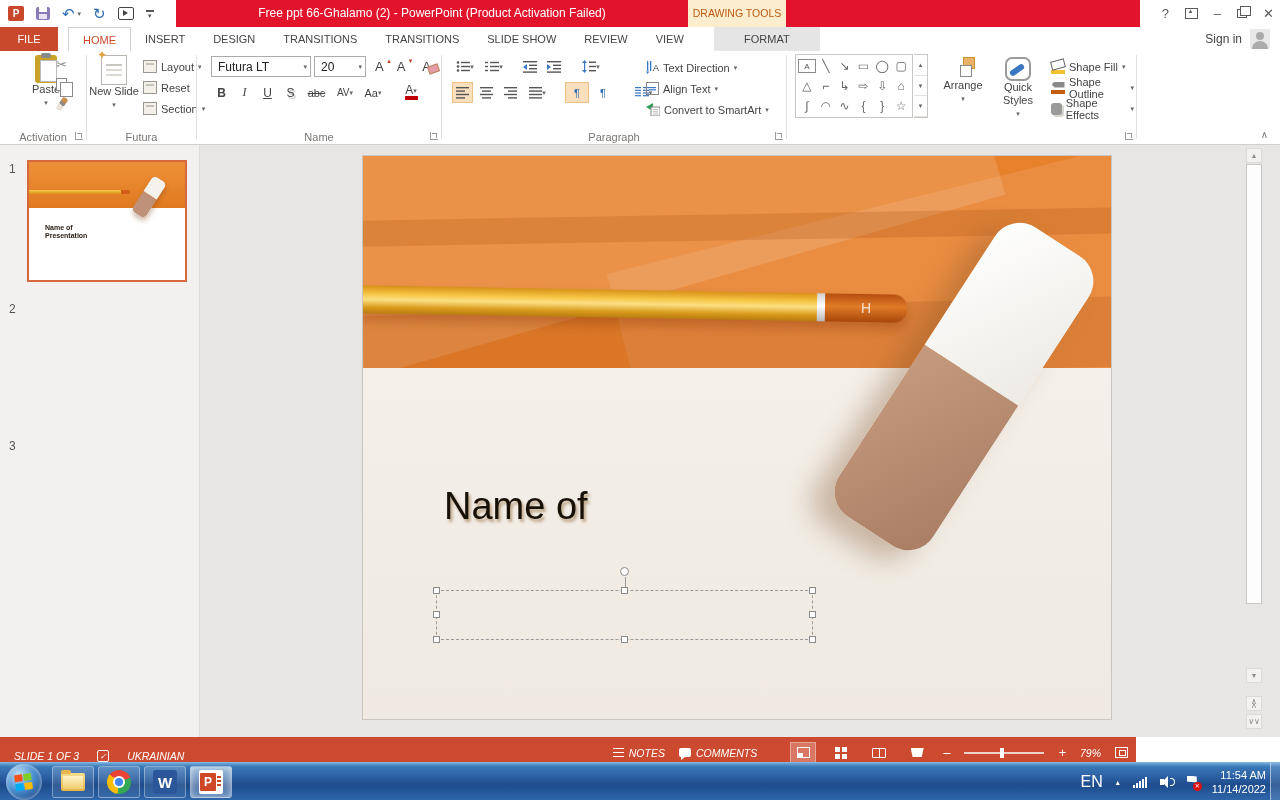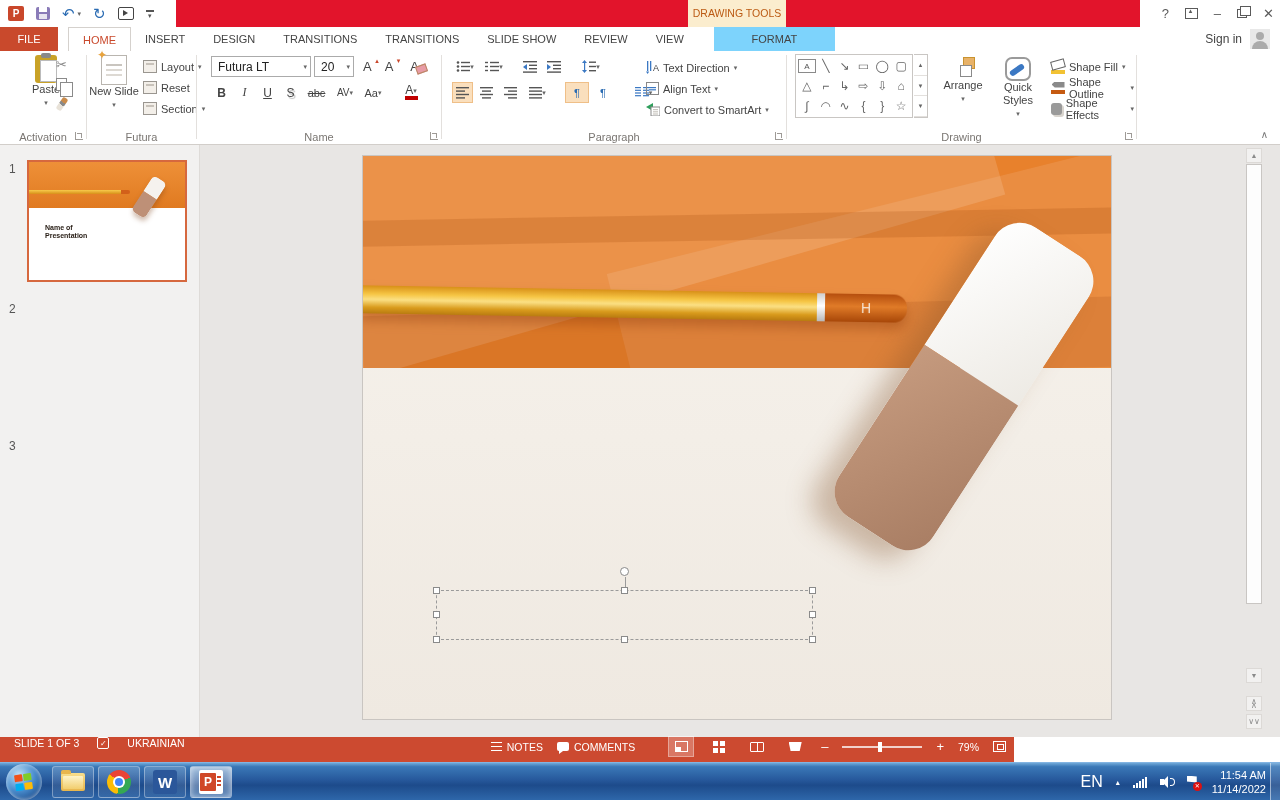--- a/index.html
+++ b/index.html
@@ -27,21 +27,21 @@
   .ic-ribbonopts { width:13px; height:11px; border:1px solid #5a5a5a; position:relative; display:inline-block; }
   .ic-ribbonopts::after { content:"▴"; position:absolute; left:3px; top:-2px; font-size:7px; color:#5a5a5a; }
   .ic-restore { width:10px; height:9px; border:1px solid #5a5a5a; position:relative; display:inline-block; }
   .ic-restore::before { content:""; position:absolute; left:2px; top:-4px; width:9px; height:8px; border:1px solid #5a5a5a; background:#fff; }
 
   
   #tabrow { position:absolute; left:0; top:27px; width:1280px; height:24px; background:#fff; display:flex; align-items:stretch; }
   .tab-file { width:58px; background:#C9492C; color:#fff; font-size:11px; display:flex; align-items:center; justify-content:center; }
   .tab { padding:0 14px; font-size:11px; color:#444; display:flex; align-items:center; }
   .tab-home { color:#C9492C; background:#fff; border:1px solid #D5D1CD; border-bottom:none; }
-  .tab-format-wrap { margin-left:16px; width:121px; background:#7dd3fc; display:flex; align-items:center; justify-content:center; }
+  .tab-format-wrap { margin-left:16px; width:106px; background:#e5e5e5; display:flex; align-items:center; justify-content:center; }
   .tab-format { font-size:11px; color:#444; }
   .signin { position:absolute; right:10px; top:27px; height:24px; display:flex; align-items:center; gap:8px; font-size:12px; color:#444; }
   .avatar { width:20px; height:20px; background:#E8E8E8; position:relative; overflow:hidden; }
   .avatar::before { content:""; position:absolute; left:6px; top:3px; width:8px; height:8px; border-radius:50%; background:#ABABAB; }
   .avatar::after { content:""; position:absolute; left:2px; top:12px; width:16px; height:10px; border-radius:8px 8px 0 0; background:#ABABAB; }
 
   
   #ribbon { position:absolute; left:0; top:51px; width:1280px; height:94px; background:#fff; border-bottom:1px solid #D2CECA; }
   .rgroup { position:absolute; top:0; height:93px; }
   .glabel { position:absolute; bottom:1px; left:0; right:0; text-align:center; font-size:11px; color:#7A7672; }
@@ -141,21 +141,21 @@
   .rot-line { position:absolute; left:50%; top:-14px; width:1px; height:14px; background:#9a9a9a; }
   .rot-hdl { position:absolute; left:calc(50% - 5px); top:-24px; width:9px; height:9px; border-radius:50%; background:#fff; border:1px solid #8a8a8a; }
 
   
   #vscroll { position:absolute; left:1246px; top:3px; width:17px; height:586px; }
   .sbtn { position:absolute; left:0; width:16px; height:15px; background:#F2F1F0; border:1px solid #DCD9D6; color:#8a8a8a; font-size:7px; display:flex; align-items:center; justify-content:center; }
   .sthumb { position:absolute; left:0; top:16px; width:16px; height:440px; background:#FDFDFD; border:1px solid #C9C6C3; }
   .dchev { line-height:4px; font-size:8px; text-align:center; color:#8a8a8a; }
 
   
-  #statusbar { position:absolute; left:0; top:737px; width:1014px; height:25px; background:#CC4A30; color:#fff; font-size:10.5px; display:flex; align-items:flex-start; }
+  #statusbar { position:absolute; left:0; top:737px; width:1136px; height:25px; background:#CC4A30; color:#fff; font-size:10.5px; display:flex; align-items:flex-end;font-style:italic; }
   #statusbar .lft { display:flex; align-items:center; gap:18px; margin-left:14px; }
   .spell { width:12px; height:12px; border:1px solid #fff; border-radius:2px; font-size:8px; display:flex; align-items:center; justify-content:center; }
   #statusbar .rgt { position:absolute; right:8px; display:flex; align-items:center; gap:14px; }
   .sb-ic-lines { width:11px; height:9px; background:repeating-linear-gradient(to bottom,#fff 0,#fff 1.5px,transparent 1.5px,transparent 4px); }
   .sb-ic-comment { width:12px; height:9px; background:#fff; border-radius:2px; position:relative; }
   .sb-ic-comment::after { content:""; position:absolute; left:2px; bottom:-3px; border-left:4px solid #fff; border-bottom:3px solid transparent; }
   .viewbtn { width:24px; height:19px; display:flex; align-items:center; justify-content:center; }
   .viewbtn.on { background:rgba(255,255,255,.25); outline:1px solid rgba(255,255,255,.5); }
   .v-norm { width:13px; height:11px; border:1px solid #fff; position:relative; }
   .v-norm::after { content:""; position:absolute; left:0; bottom:0; width:5px; height:4px; background:#fff; }
@@ -209,20 +209,21 @@
     <span class="qat-glyph">↶</span>
     <span class="qat-dd">▾</span>
     <span class="qat-glyph">↻</span>
     <span class="qat-present"></span>
     <span class="qat-more">
         <b></b>
         <span>▾</span>
       </span>
   </div>
   <div id="banner">
+    <span id="banner-title">Free ppt 66-Ghalamo (2) -  PowerPoint (Product Activation Failed)</span>
     <span id="drawing-tools">DRAWING TOOLS</span>
   </div>
   <div class="winbtns">
     <span>?</span>
     <span class="ic-ribbonopts"></span>
     <span>–</span>
     <span class="ic-restore"></span>
     <span>✕</span>
   </div>
 </div>
@@ -290,21 +291,21 @@
     <div class="glabel">Futura</div>
   </div>
   <span class="gsep" style="left:196px"></span>
 
   <div class="rgroup" style="left:197px;width:244px">
     <div style="position:absolute;left:14px;top:5px;display:flex;gap:3px;align-items:center">
       <div class="combo" style="width:100px">
         <span>Futura LT</span>
         <span class="dd">▾</span>
       </div>
-      <div class="combo" style="width:40px">
+      <div class="combo" style="width:52px">
         <span>20</span>
         <span class="dd">▾</span>
       </div>
       <span class="fontA" style="margin-left:6px"><span>A</span><span class="mk">▴</span></span>
       <span class="fontA" style="margin-left:10px"><span>A</span><span class="mk">▾</span></span>
       <span class="clearA" style="margin-left:14px"><span>A</span></span>
     </div>
     <div style="position:absolute;left:14px;top:31px;display:flex;gap:2px;align-items:center">
       <span class="tbtn" style="font-weight:bold">B</span>
       <span class="tbtn" style="font-style:italic;font-family:'Liberation Serif',serif">I</span>
@@ -574,21 +575,20 @@
           </span>
         <span>Shape Outline</span>
         <span class="dd">▾</span>
       </div>
       <div class="smallrow">
         <span class="ic-effects"></span>
         <span>Shape Effects</span>
         <span class="dd">▾</span>
       </div>
     </div>
-    <div class="glabel">Drawing</div>
     <span class="launcher"></span>
   </div>
   <span class="gsep" style="left:1136px"></span>
 
   <span style="position:absolute;right:12px;bottom:4px;color:#777;font-size:10px">∧</span>
 </div>
 
 <div id="content">
 
   <div id="thumbpanel">
@@ -621,20 +621,21 @@
         <div class="pcap">
             <span>H</span>
           </div>
       </div>
     </div>
     <div id="eraser">
         <div class="w"></div>
         <div class="t"></div>
       </div>
     <div id="slide-title">
+      <div>Name of</div>
     </div>
     <div id="sel-box">
       <span class="rot-line"></span>
       <span class="rot-hdl"></span>
       <span class="hdl" style="left:-4px;top:-4px"></span>
       <span class="hdl" style="left:calc(50% - 4px);top:-4px"></span>
       <span class="hdl" style="right:-4px;top:-4px"></span>
       <span class="hdl" style="left:-4px;top:calc(50% - 4px)"></span>
       <span class="hdl" style="right:-4px;top:calc(50% - 4px)"></span>
       <span class="hdl" style="left:-4px;bottom:-4px"></span>

